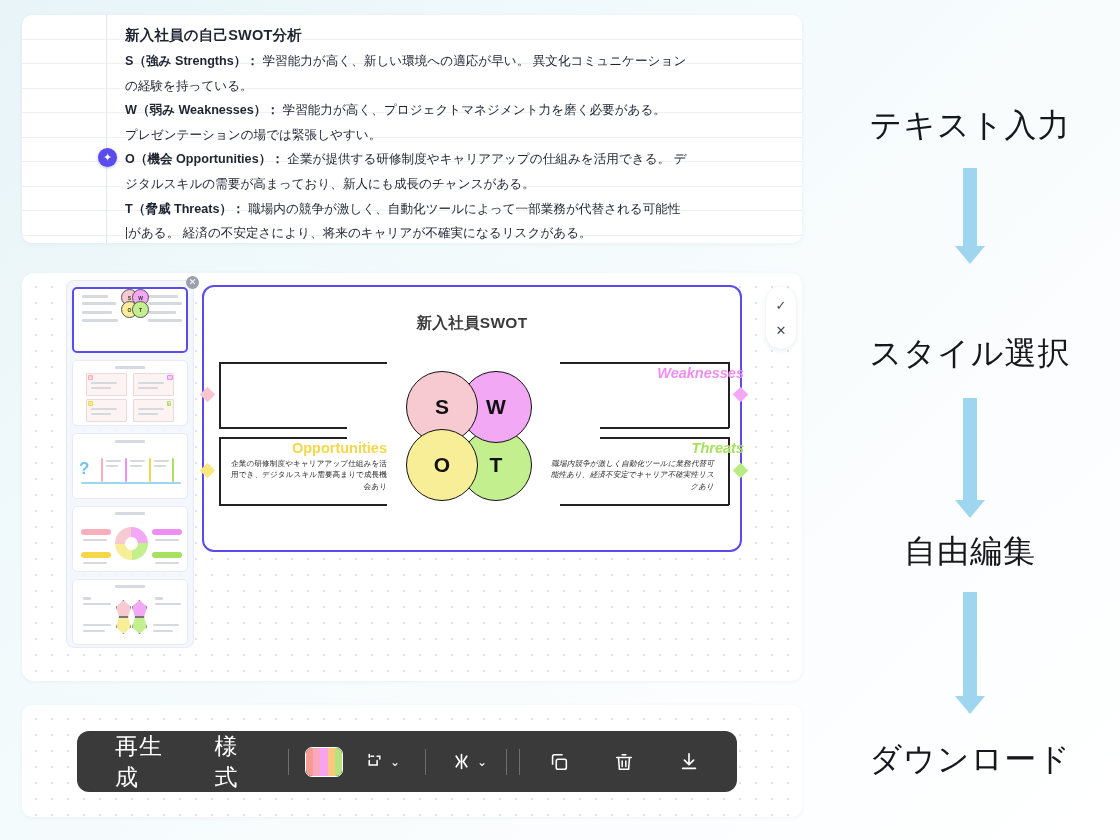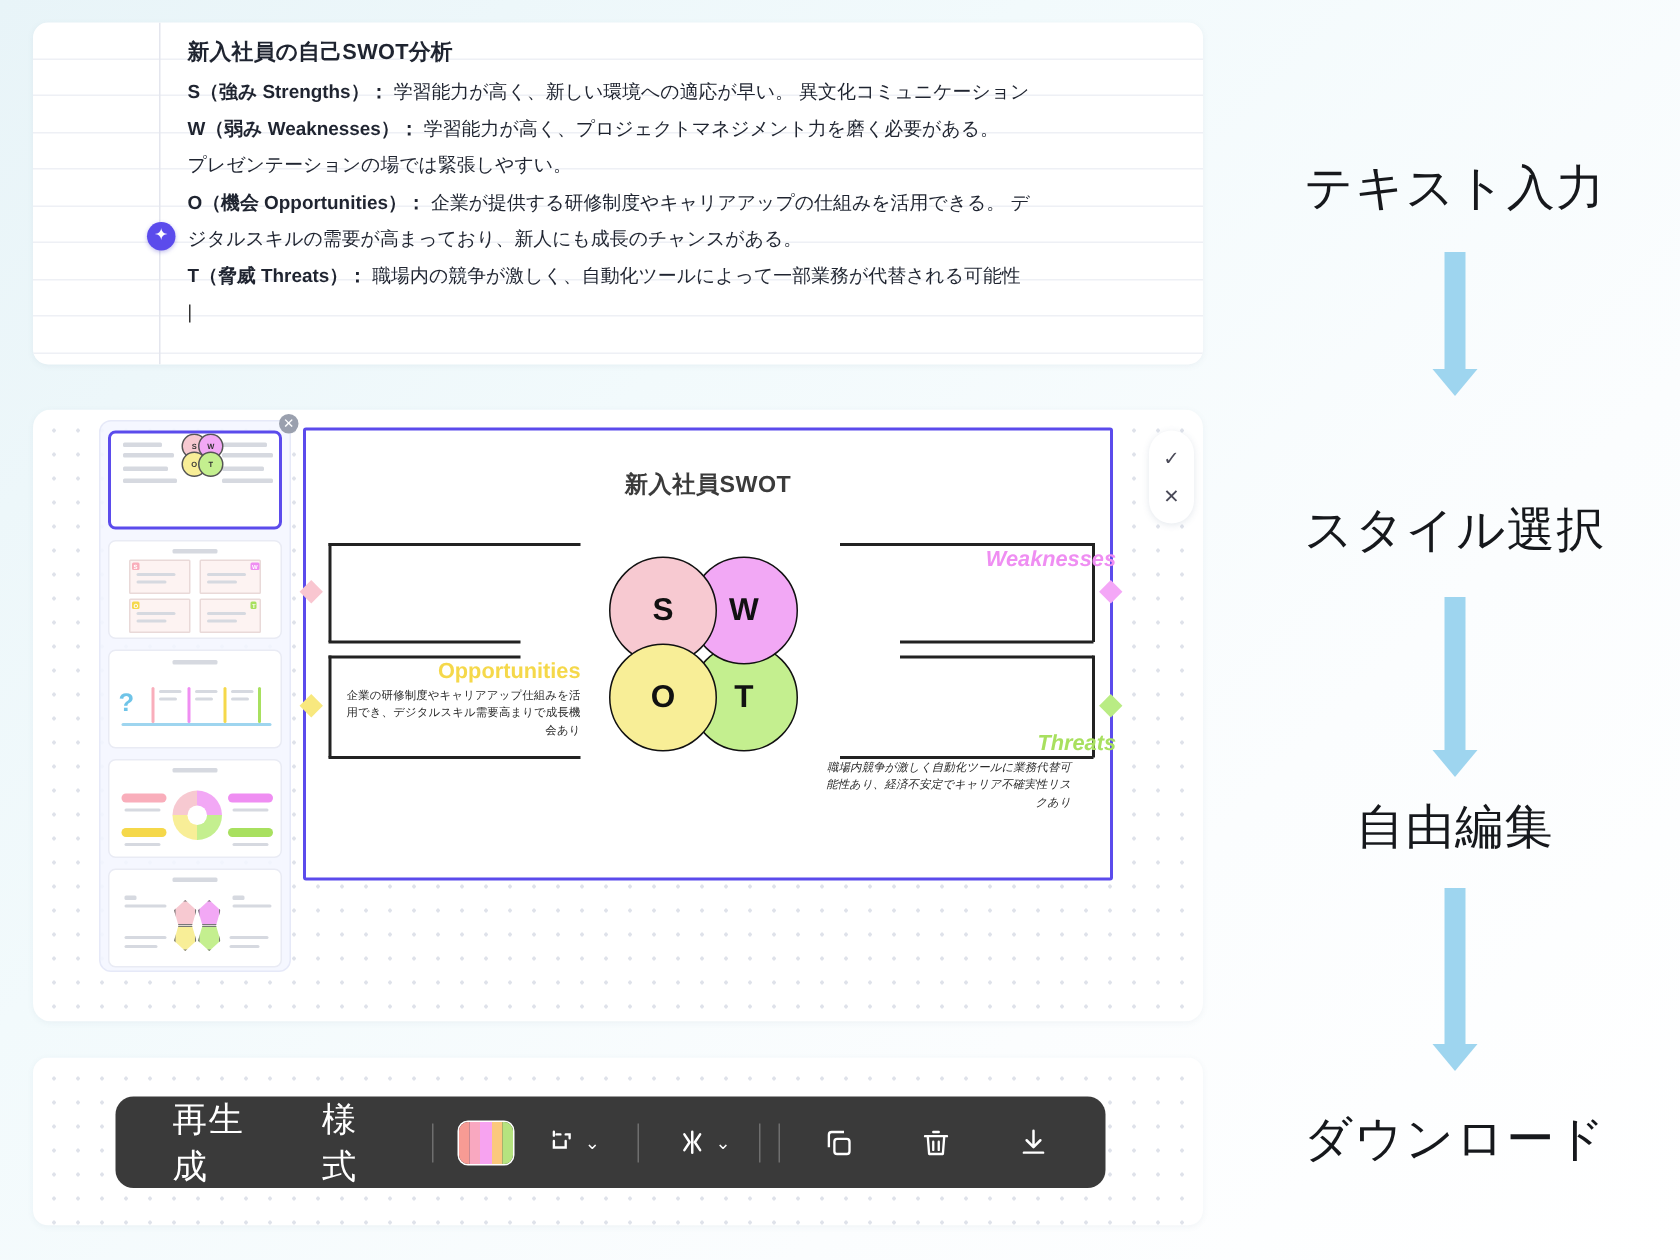--- a/index.html
+++ b/index.html
@@ -79,22 +79,22 @@
   
   .m-bar { position: absolute; background: #d6d9e0; border-radius: 1px; }
   .m-box { position: absolute; background: #fdf3f2; border: 1px solid #e9d9d8; border-radius: 1px;}
   .m-circ { position: absolute; border-radius: 50%; border: 1px solid #555;
             font-size: 5px; font-weight: bold; color:#333;
             display:flex; align-items:center; justify-content:center; }
   .m-tag { position: absolute; font-size: 4px; font-weight: bold; padding: 0 1px; border-radius: 1px; }
 
   
   #slide-canvas {
-    position: absolute; left: 180px; top: 12px; width: 540px; height: 302px;
-    background: #fff; border: 2px solid #5b4bec; border-radius: 2px;
+    position: absolute; left: 180px; top: 12px; width: 540px; height: 267px;
+    background: #fff; border: 2px solid #5b4bec; border-radius: 12px;
   }
   #slide-title {
     position: absolute; top: 26px; left: 0; right: 0; text-align: center;
     font-size: 15.5px; font-weight: bold; color: #3b3b3b; letter-spacing: .3px;
   }
   .quad {
     position: absolute; width: 196px; height: 94px;
   }
   .quad-head { font-size: 14.5px; font-weight: bold; line-height: 16px; }
   .quad-body { font-size: 7.6px; color: #2a2a2a; line-height: 11.4px; margin-top: 2px; letter-spacing: .1px; }
@@ -181,26 +181,27 @@
       <div class="doc-row"></div>
     <div class="doc-row"></div>
       <div class="doc-row"></div>
       <div class="doc-row"></div>
   </div>
   <div class="doc-gutter"></div>
   <div id="ai-sparkle">✦</div>
   <div class="doc-content">
     <div class="doc-title">新入社員の自己SWOT分析</div>
     <div class="doc-line"><b>S（強み Strengths）：</b><span> 学習能力が高く、新しい環境への適応が早い。 異文化コミュニケーション</span></div>
+    <div class="doc-line"><b></b><span>の経験を持っている。</span></div>
     <div class="doc-line"><b>W（弱み Weaknesses）：</b><span> 学習能力が高く、プロジェクトマネジメント力を磨く必要がある。</span></div>
     <div class="doc-line"><b></b><span>プレゼンテーションの場では緊張しやすい。</span></div>
     <div class="doc-line"><b>O（機会 Opportunities）：</b><span> 企業が提供する研修制度やキャリアアップの仕組みを活用できる。 デ</span></div>
     <div class="doc-line"><b></b><span>ジタルスキルの需要が高まっており、新人にも成長のチャンスがある。</span></div>
     <div class="doc-line"><b>T（脅威 Threats）：</b><span> 職場内の競争が激しく、自動化ツールによって一部業務が代替される可能性</span></div>
-    <div class="doc-line"><b></b><span class="caret"></span></div>
+    <div class="doc-line"><b></b><span class="caret"></span><span>がある。 経済の不安定さにより、将来のキャリアが不確実になるリスクがある。</span></div>
   </div>
 </div>
 
 <div id="editor-panel">
 
   <div id="thumb-rail">
     <div id="thumb-close">✕</div>
 
     <div class="thumb selected">
       <div class="m-bar" style="left:8px;top:6px;width:26px;height:3px"></div>
@@ -311,21 +312,21 @@
     <div class="diamond" style="left:-2px;top:178px;background:#f8e87e"></div>
     <div class="quad left" style="left:-13px;top:153px;">
       <div class="quad-head" style="color:#f5d84a">Opportunities</div>
       <div class="quad-body">企業の研修制度やキャリアアップ仕組みを活用でき、デジタルスキル需要高まりで成長機会あり</div>
     </div>
 
     <div class="qline" style="left:524px;top:150px;width:1.5px;height:68px"></div>
     <div class="qline" style="left:396px;top:150px;width:129px;height:1.5px"></div>
     <div class="qline" style="left:356px;top:217px;width:169px;height:1.5px"></div>
     <div class="diamond" style="left:531px;top:178px;background:#b9ec84"></div>
-    <div class="quad right" style="left:344px;top:153px;margin-top:48px;">
+    <div class="quad right" style="left:344px;top:153px;">
       <div class="quad-head" style="color:#a8e05f">Threats</div>
       <div class="quad-body">職場内競争が激しく自動化ツールに業務代替可能性あり、経済不安定でキャリア不確実性リスクあり</div>
     </div>
 
     <div class="circ" style="left:202px;top:84px;width:72px;height:72px;background:#f7c9d1;z-index:3">
       <span>S</span>
     </div>
     <div class="circ" style="left:256px;top:84px;width:72px;height:72px;background:#f2a8f5;z-index:2">
       <span>W</span>
     </div>

